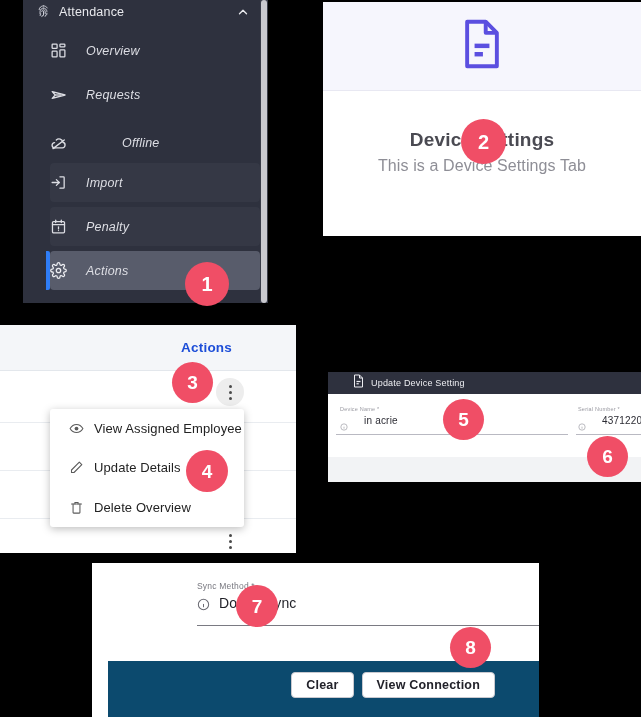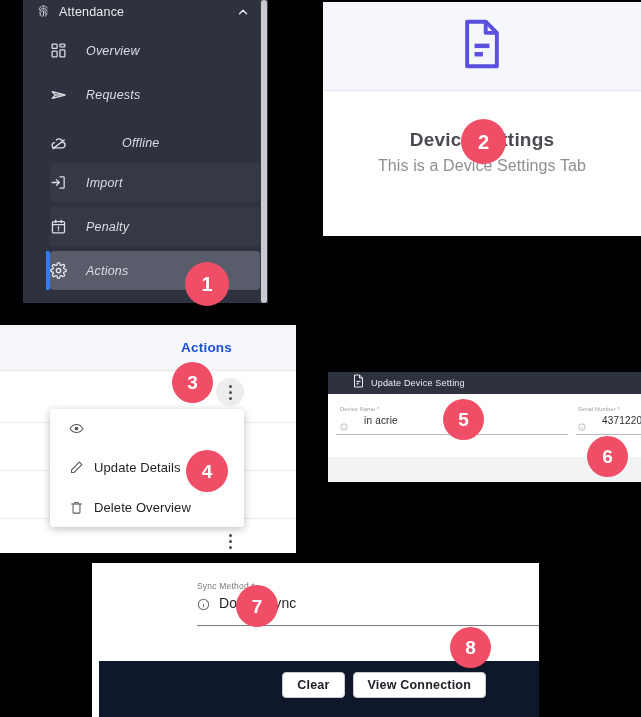--- a/index.html
+++ b/index.html
@@ -148,21 +148,21 @@
     background: #ffffff; overflow: hidden;
   }
   .sync-field { position: absolute; left: 105px; top: 18px; width: 423px; }
   .sync-label { font-size: 8.5px; color: #77777f; letter-spacing: .2px; }
   .sync-row { display: flex; align-items: center; margin-top: 4px; }
   .sync-row .iico { width: 13px; height: 13px; color: #6b6b73; flex: none; }
   .sync-val { font-size: 14px; color: #1f1f26; margin-left: 9px; letter-spacing: .1px; }
   .sync-underline { position: absolute; left: 105px; top: 62px; width: 423px; height: 1px; background: #7a7a82; }
 
   .sync-foot {
-    position: absolute; left: 7px; bottom: 0; width: 100%; height: 56px; background: #0f172a;
+    position: absolute; left: 16px; bottom: 0; width: 100%; height: 56px; background: #0c4a6e;
   }
   .btnrow { position: absolute; right: 60px; top: 11px; display: flex; align-items: center; gap: 8px; }
   .btn {
     height: 26px; border-radius: 4px; box-sizing: border-box;
     display: flex; align-items: center; justify-content: center;
     font-size: 12.5px; letter-spacing: .2px; padding: 0 14px;
   }
   .btn.outline { background: #fff; border: 1px solid #c9c9cf; color: #22222a; font-weight: bold; }
   .btn.primary { background: #4F39DB; color: #fff; font-weight: bold; padding: 0 11px; }
   .btn.primary .sico { width: 13px; height: 13px; margin-right: 7px; }
@@ -310,20 +310,21 @@
   </div>
 
   <div class="ctxmenu">
     <div class="ctx-item">
       <span class="cico">
         <svg width="15" height="15" viewBox="0 0 24 24" fill="none" stroke="#5b5b5b" stroke-width="1.7">
           <path d="M1.8 12S5.5 5.5 12 5.5 22.2 12 22.2 12 18.5 18.5 12 18.5 1.8 12 1.8 12z"></path>
           <circle cx="12" cy="12" r="3" fill="#5b5b5b" stroke="none"></circle>
         </svg>
       </span>
+      <span class="clbl">View Assigned Employee</span>
     </div>
     <div class="ctx-item">
       <span class="cico">
         <svg width="15" height="15" viewBox="0 0 24 24" fill="none" stroke="#5b5b5b" stroke-width="1.7" stroke-linejoin="round">
           <path d="M16.5 3.5l4 4L8 20H4v-4z"></path>
         </svg>
       </span>
       <span class="clbl">Update Details</span>
     </div>
     <div class="ctx-item">

